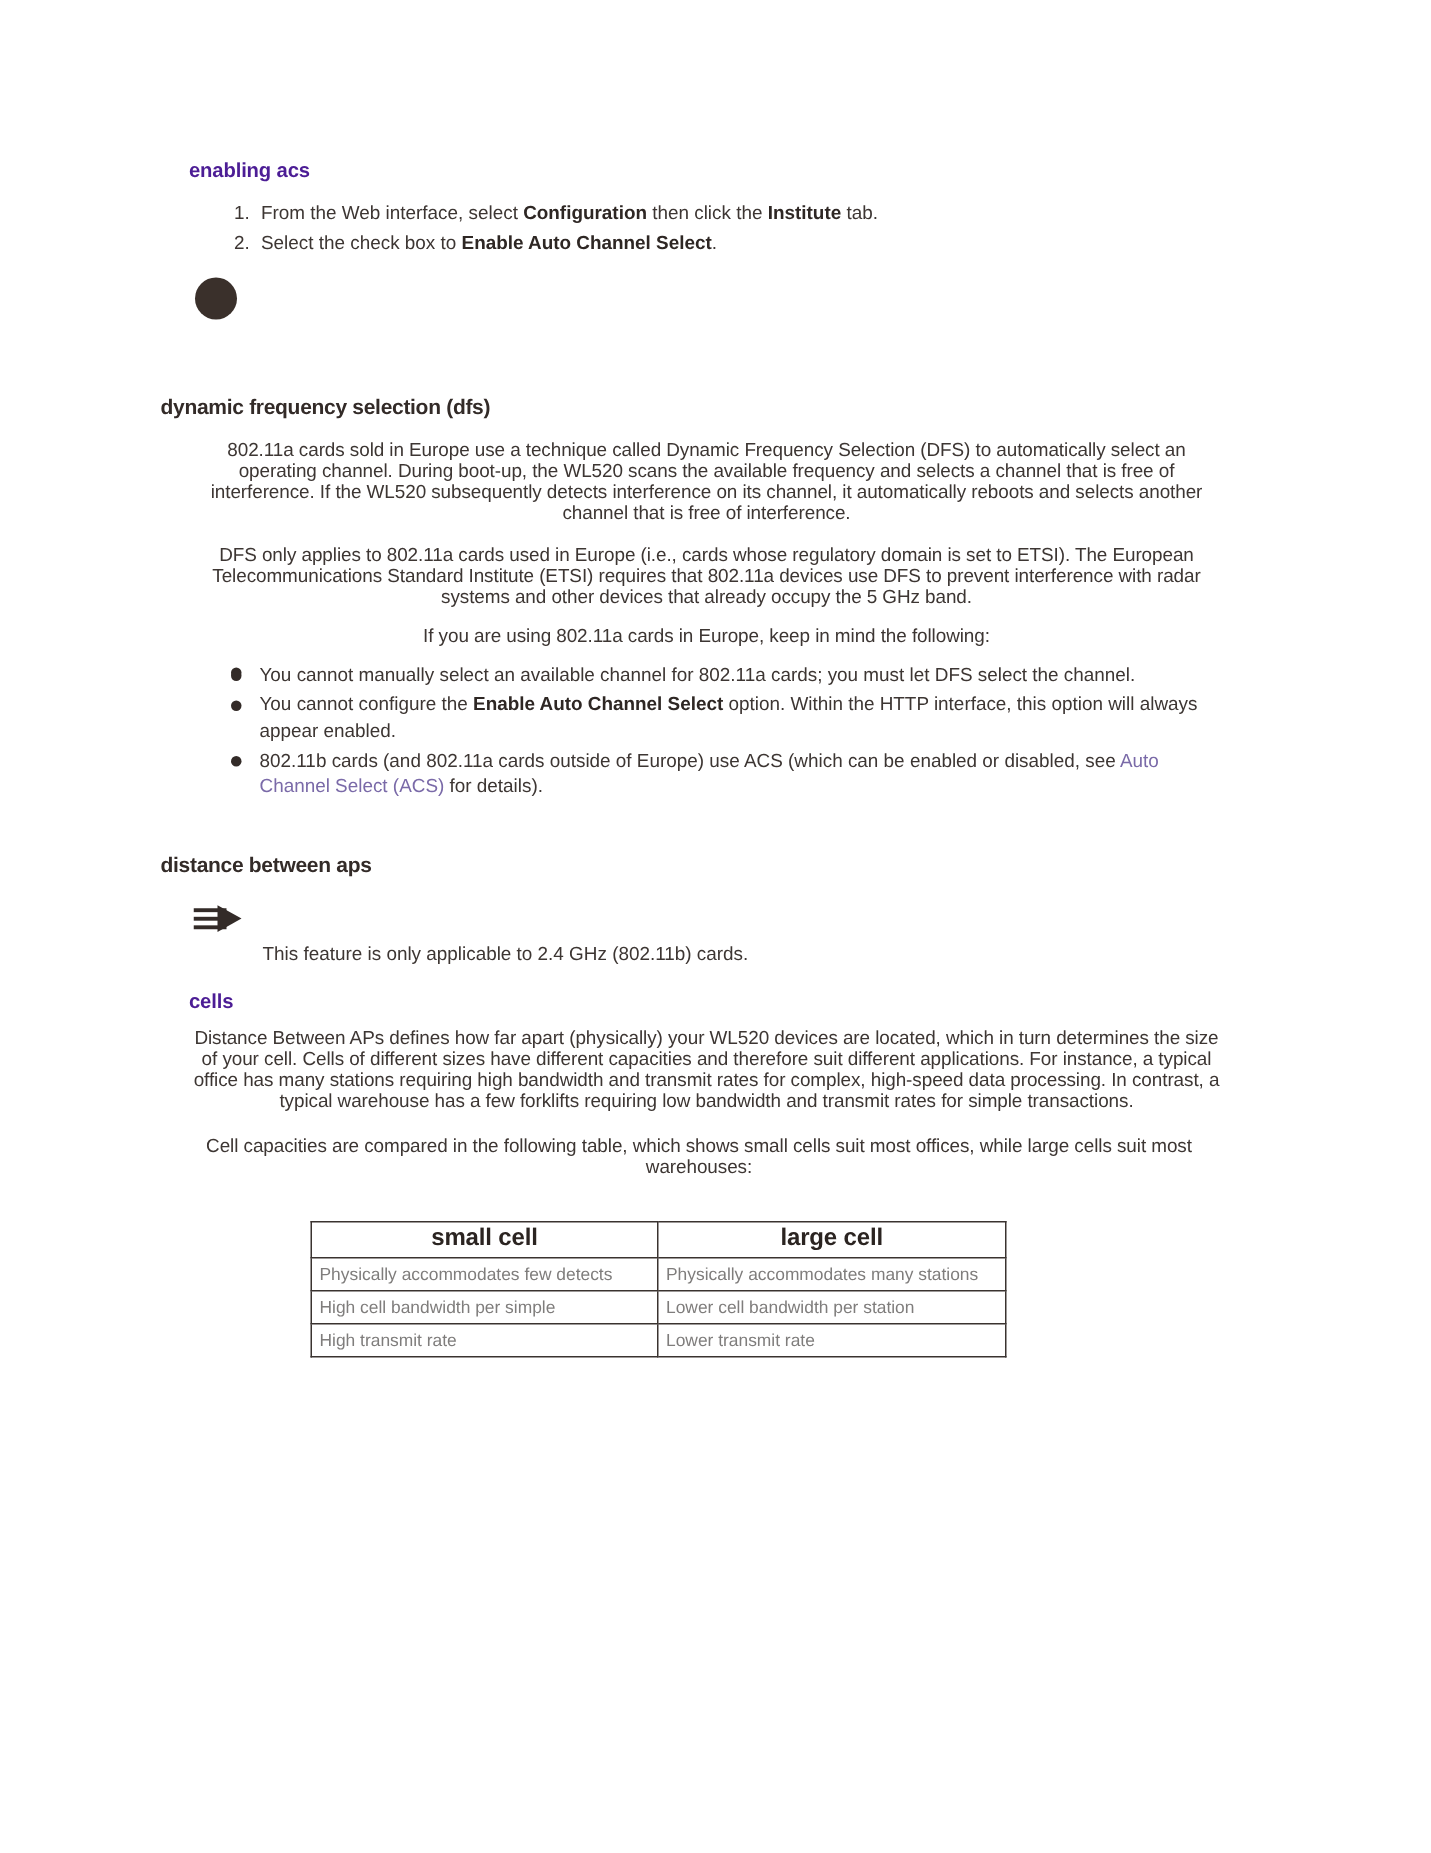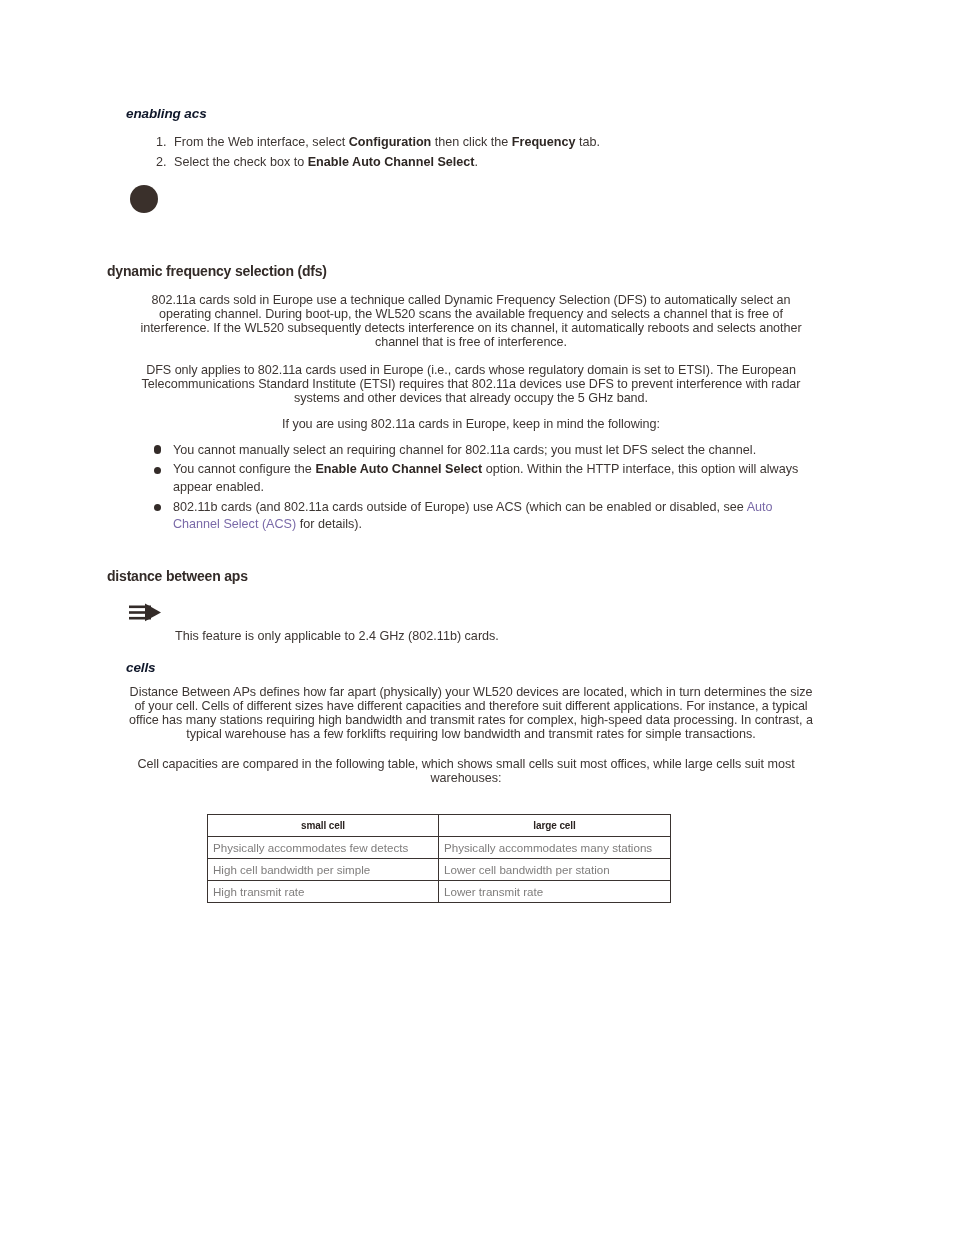--- a/index.html
+++ b/index.html
@@ -31,23 +31,22 @@
     font-weight: bold;
     letter-spacing: -0.2px;
     color: #332b28;
     white-space: nowrap;
   }
   .h2 {
     position: absolute;
     font-size: 13.5px;
     font-weight: bold;
     letter-spacing: -0.1px;
-    color: #0f172a;
+    color: #4c1d95;
     white-space: nowrap;
-    font-style: italic;
   }
 
   
   .para {
     position: absolute;
     font-size: 12.6px;
     line-height: 14px;
     color: #3d3633;
     letter-spacing: -0.05px;
     text-align: center;
@@ -132,39 +131,39 @@
     border: 1px solid #3a3330;
     padding: 2px 5px 3px 5px;
     height: 16px;
     vertical-align: middle;
     text-align: left;
   }
   .cell-table th {
     text-align: center;
     font-weight: bold;
     color: #2b2421;
-    font-size: 10px;
+    font-size: 16px;
     letter-spacing: -0.1px;
   }
   .cell-table td {
     color: #7f7d7c;
     font-weight: normal;
   }
 </style>
 </head>
 <body>
 
 <div class="page">
 
   <div class="h2" style="left:126px; top:106px;">enabling acs</div>
 
   <div class="olist" style="left:126px; top:133px; width:700px;">
     <div class="oitem">
       <span class="onum">1.</span>
-      <span><span>From the Web interface, select </span><span class="bold">Configuration</span><span> then click the </span><span class="bold">Frequency</span><span> tab.</span></span>
+      <span><span>From the Web interface, select </span><span class="bold">Configuration</span><span> then click the </span><span class="bold">Institute</span><span> tab.</span></span>
     </div>
     <div class="oitem">
       <span class="onum">2.</span>
       <span><span>Select the check box to </span><span class="bold">Enable Auto Channel Select</span><span>.</span></span>
     </div>
   </div>
 
   <div class="note-circle" style="left:130px; top:185px;"></div>
 
 
@@ -175,21 +174,21 @@
   <div class="para" style="left:126px; top:363px; width:690px;">DFS only applies to 802.11a cards used in Europe (i.e., cards whose regulatory domain is set to ETSI). The European Telecommunications Standard Institute (ETSI) requires that 802.11a devices use DFS to prevent interference with radar systems and other devices that already occupy the 5 GHz band.</div>
 
   <div class="para" style="left:126px; top:417px; width:690px;">If you are using 802.11a cards in Europe, keep in mind the following:</div>
 
   <div class="blist" style="left:146px; top:439px; width:672px;">
     <div class="bitem">
       <span class="bdot"></span>
     </div>
     <div class="bitem">
       <span class="bdot"></span>
-      <span><span>You cannot manually select an requiring channel for 802.11a cards; you must let DFS select the channel.</span></span>
+      <span><span>You cannot manually select an available channel for 802.11a cards; you must let DFS select the channel.</span></span>
     </div>
     <div class="bitem">
       <span class="bdot"></span>
       <span><span>You cannot configure the </span><span class="bold">Enable Auto Channel Select</span><span> option. Within the HTTP interface, this option will always appear enabled.</span></span>
     </div>
     <div class="bitem">
       <span class="bdot"></span>
       <span><span>802.11b cards (and 802.11a cards outside of Europe) use ACS (which can be enabled or disabled, see </span><span class="link">Auto Channel Select (ACS)</span><span> for details).</span></span>
     </div>
   </div>

